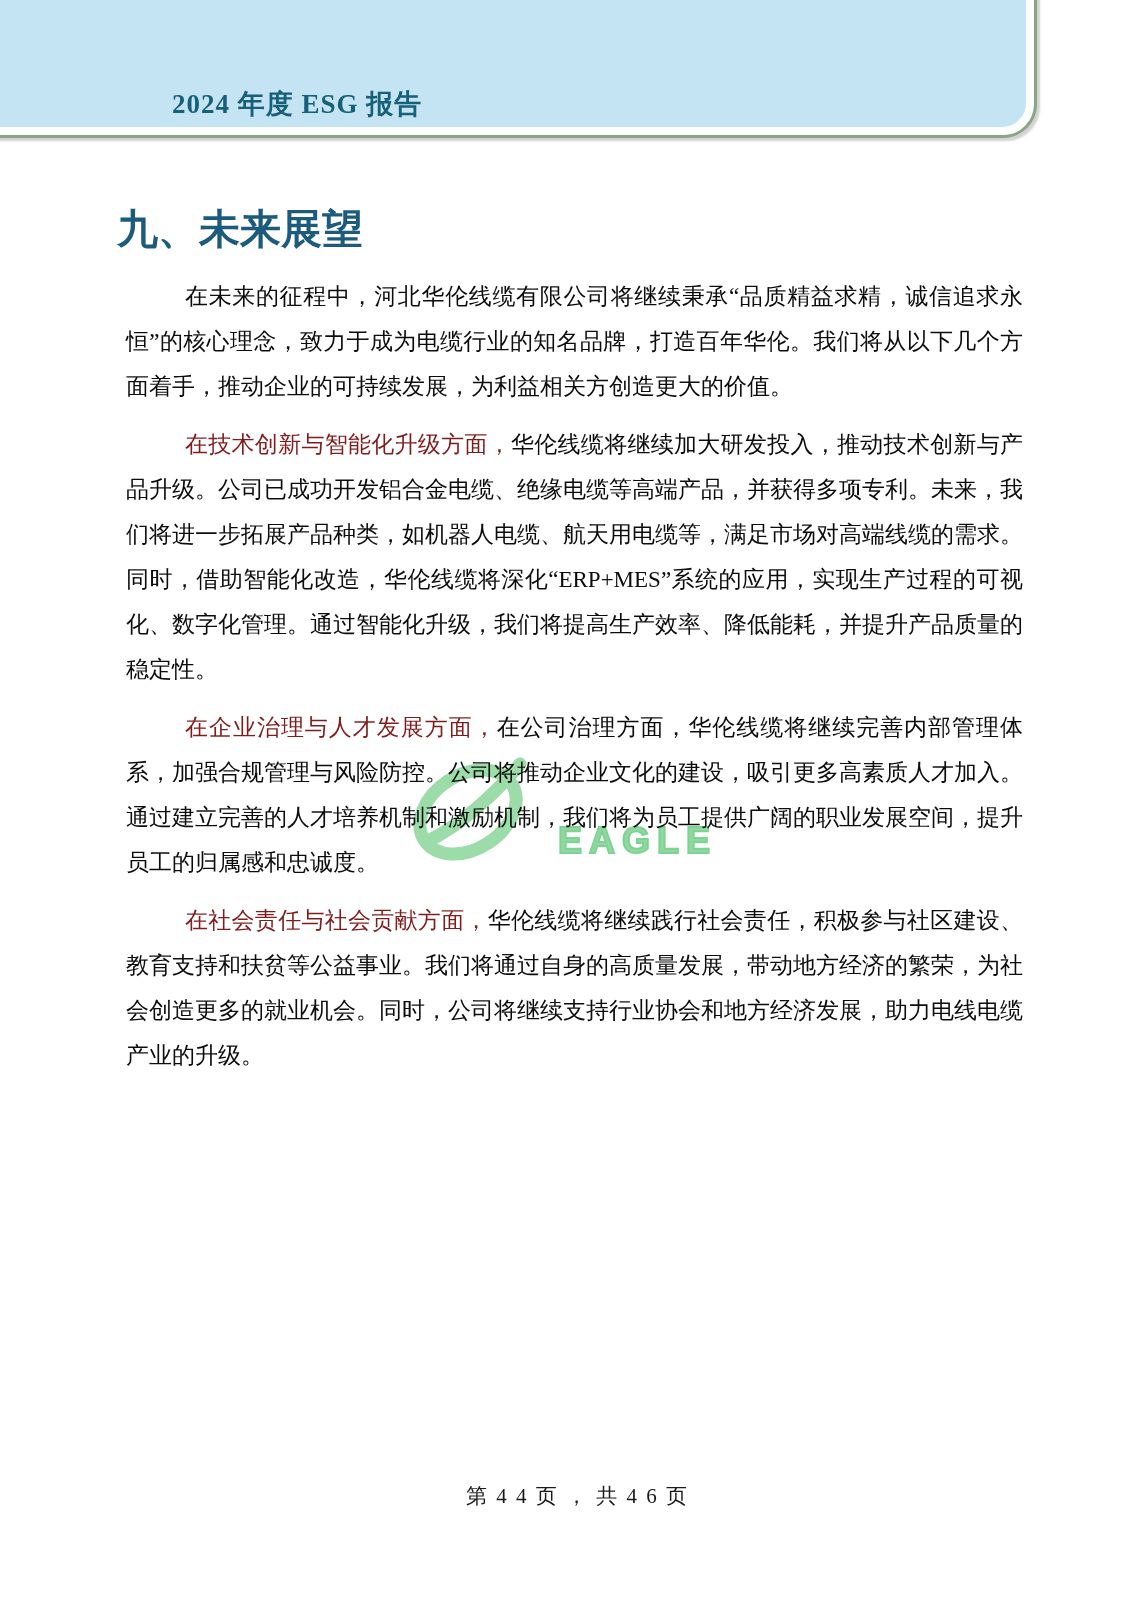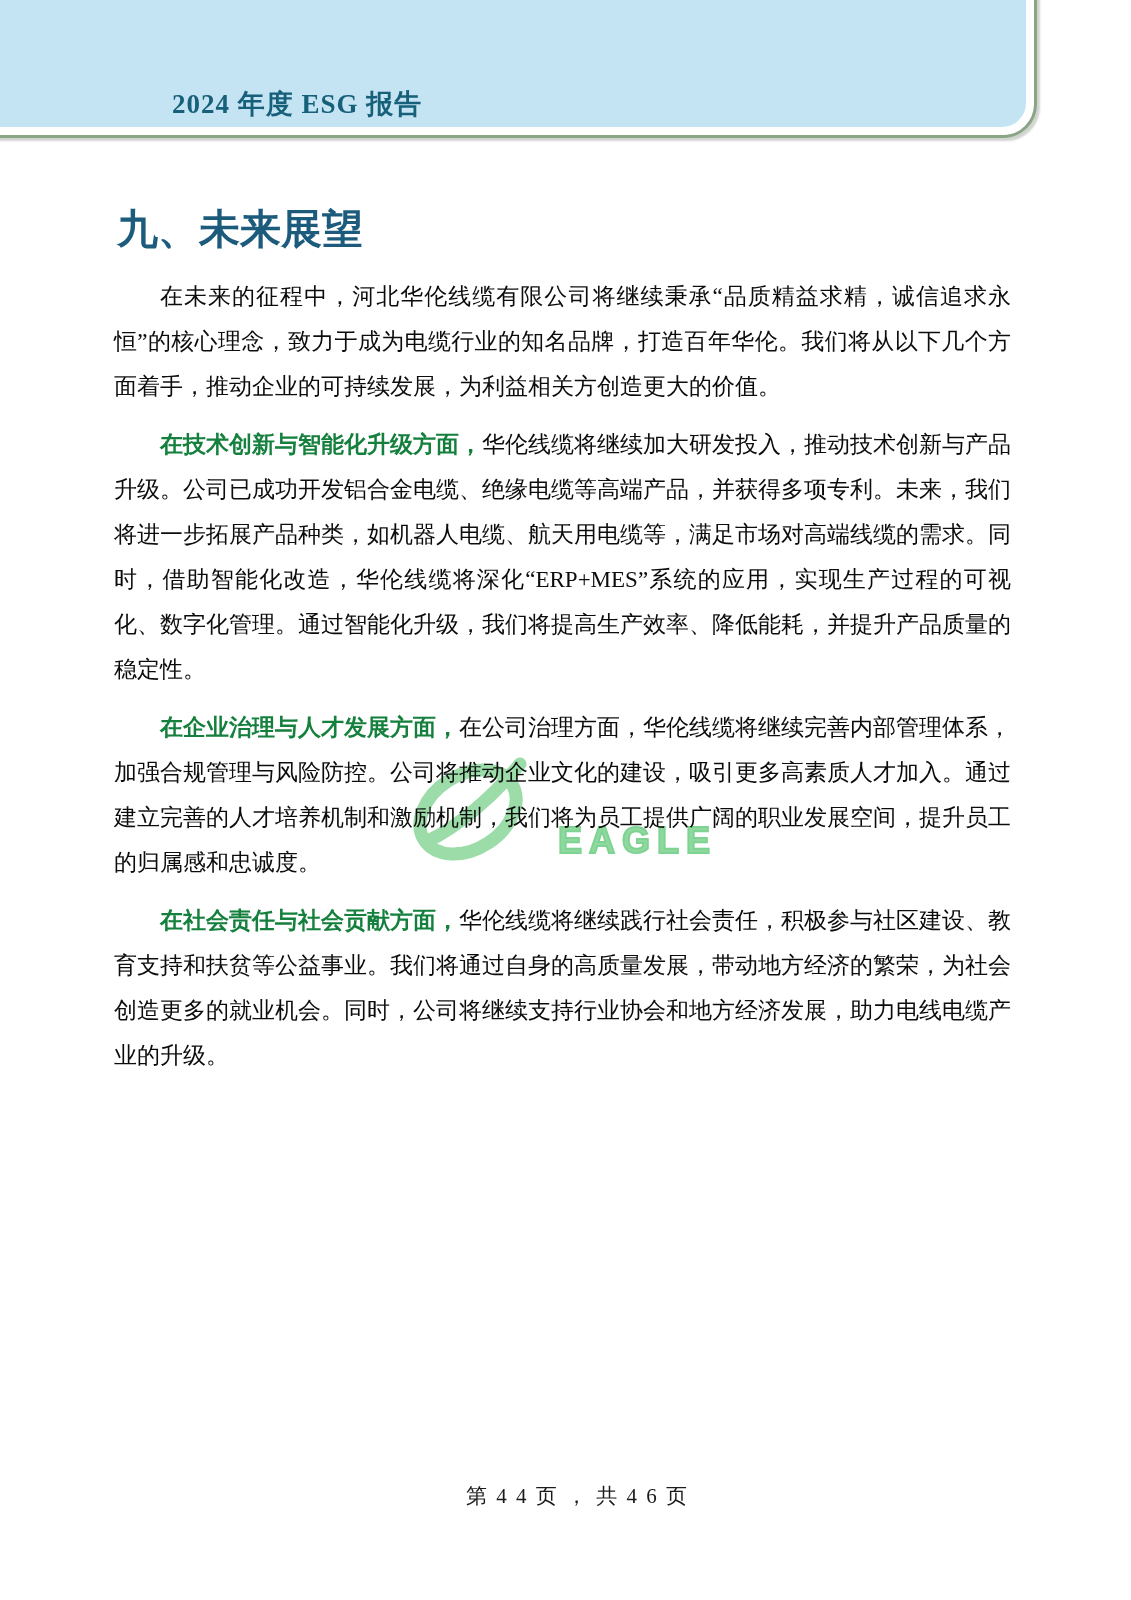--- a/index.html
+++ b/index.html
@@ -56,38 +56,39 @@
     z-index: 2;
     font-family: "Liberation Sans", "DejaVu Sans", sans-serif;
     font-weight: bold;
     font-size: 41px;
     color: #1d5b7c;
   }
 
   
   .content {
     position: absolute;
-    left: 114px;
+    left: 126px;
     top: 274px;
     width: 897px;
     z-index: 2;
     font-size: 23px;
     line-height: 45px;
     color: #0c0c0c;
     text-align: justify;
     text-justify: inter-ideograph;
   }
   .content p {
     text-indent: 2em;
     margin: 0 0 13px 0;
   }
   .lead {
     font-family: "Liberation Sans", "DejaVu Sans", sans-serif;
-    font-weight: bold;
-    color: #15803d;
+    font-weight: normal;
+    color: #7f1d1d;
+    margin-left: 13px;
   }
 
   
   .watermark {
     position: absolute;
     left: 408px;
     top: 748px;
     width: 400px;
     height: 125px;
     z-index: 1;

